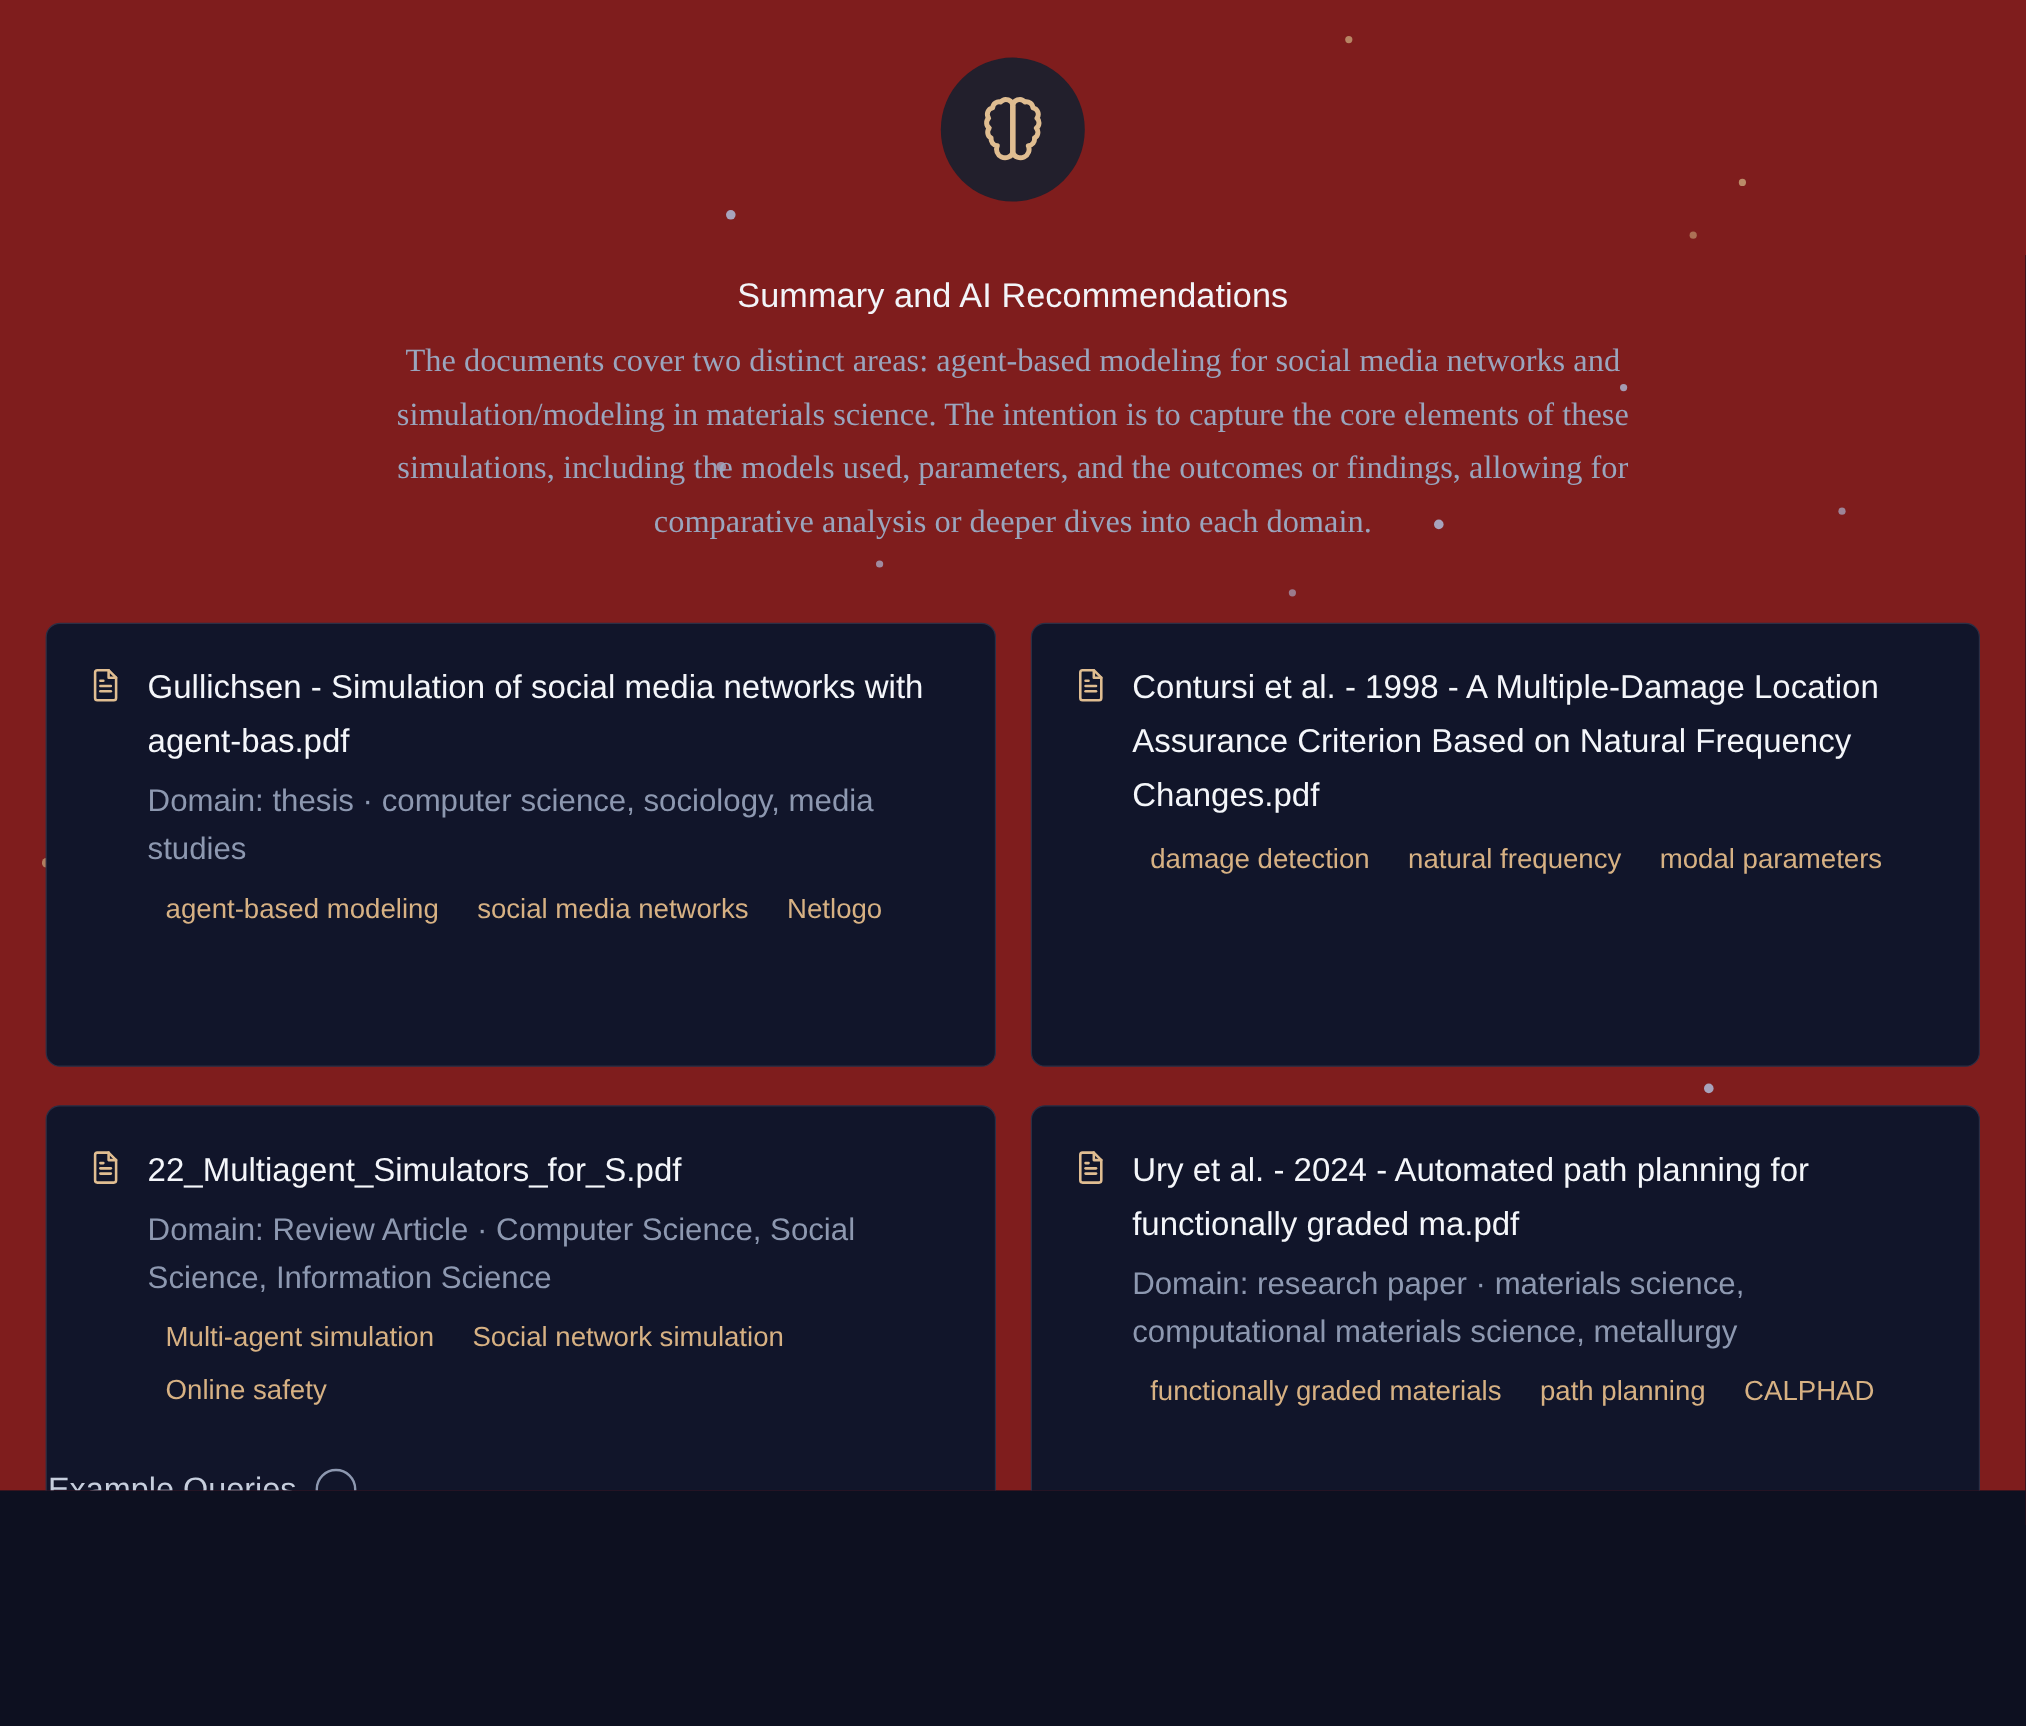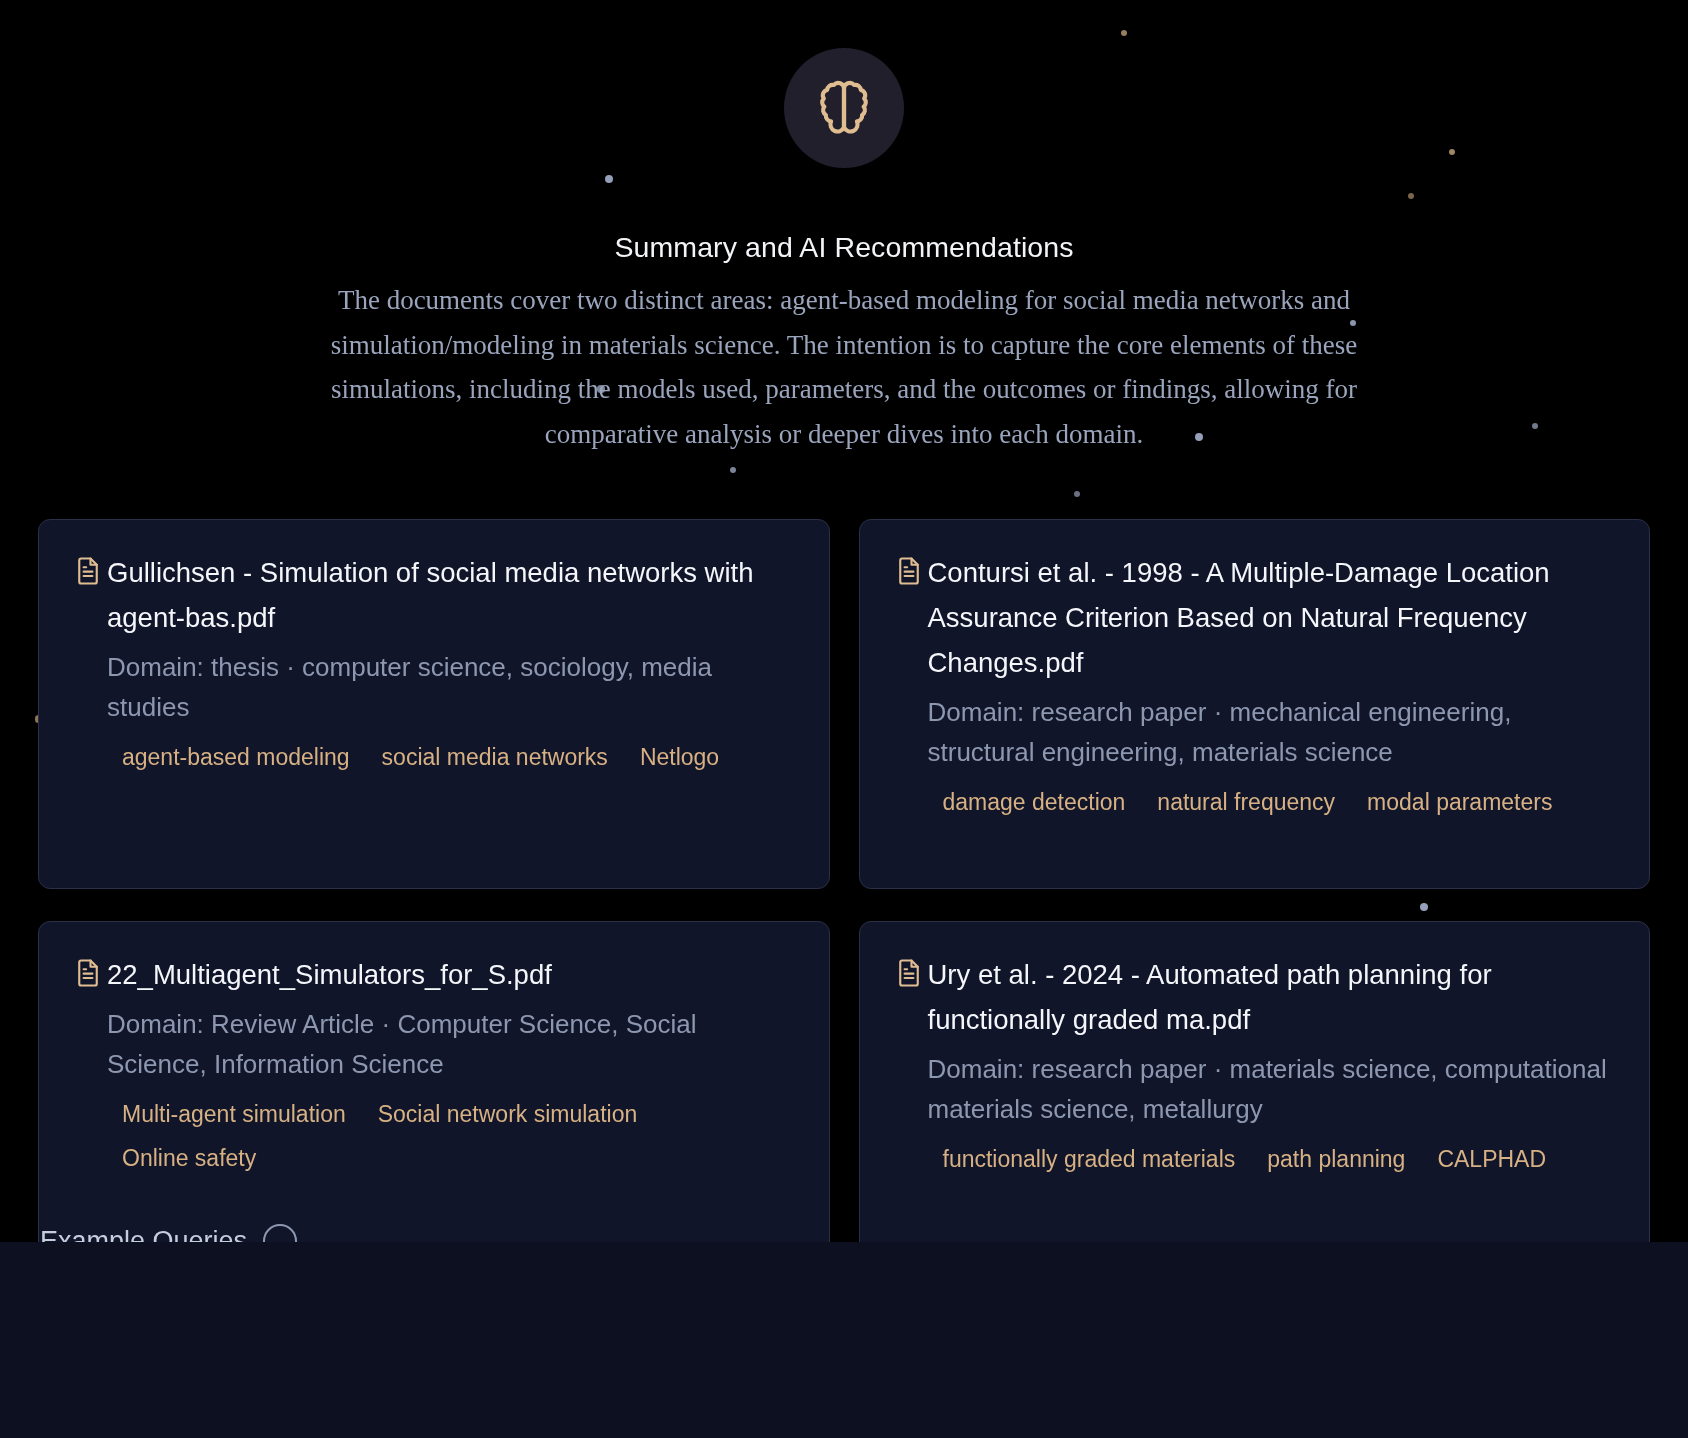--- a/index.html
+++ b/index.html
@@ -9,21 +9,21 @@
     height: 1438px;
     background: #0d1020;
     font-family: "Liberation Sans", sans-serif;
     overflow: hidden;
   }
 
   #app {
     position: relative;
     width: 1688px;
     height: 1242px;
-    background: #000000;
+    background: #7f1d1d;
     overflow: hidden;
   }
 
   
   .starfield {
     position: absolute;
     inset: 0;
     pointer-events: none;
     z-index: 0;
   }
@@ -90,21 +90,21 @@
     background: #11152a;
     border: 1px solid #2b2f45;
     border-radius: 12px;
     padding: 30px 34px 34px 34px;
     min-height: 370px;
   }
 
   .card-head {
     display: flex;
     align-items: flex-start;
-    gap: 4px;
+    gap: 20px;
   }
 
   .doc-icon {
     flex: 0 0 auto;
     margin-top: 6px;
   }
   .doc-icon svg { display: block; }
 
   .card-title {
     font-size: 27.5px;
@@ -246,21 +246,20 @@
             <svg width="30" height="30" viewBox="0 0 24 24" fill="none" stroke="#e0bd91" stroke-width="1.7" stroke-linecap="round" stroke-linejoin="round">
               <path d="M14 2H6.5A1.5 1.5 0 0 0 5 3.5v17A1.5 1.5 0 0 0 6.5 22h11a1.5 1.5 0 0 0 1.5-1.5V7z"></path>
               <path d="M14 2v5h5"></path>
               <path d="M8.5 12.5h7"></path>
               <path d="M8.5 16h7"></path>
               <path d="M8.5 9h2"></path>
             </svg>
           </span>
           <div>
             <div class="card-title">Contursi et al. - 1998 - A Multiple-Damage Location Assurance Criterion Based on Natural Frequency Changes.pdf</div>
-            <div class="card-domain">Domain: research paper · mechanical engineering, structural engineering, materials science</div>
             <div class="tags">
               <span class="tag">damage detection</span>
               <span class="tag">natural frequency</span>
               <span class="tag">modal parameters</span>
             </div>
           </div>
         </div>
       </div>
       <div class="card">
         <div class="card-head">

